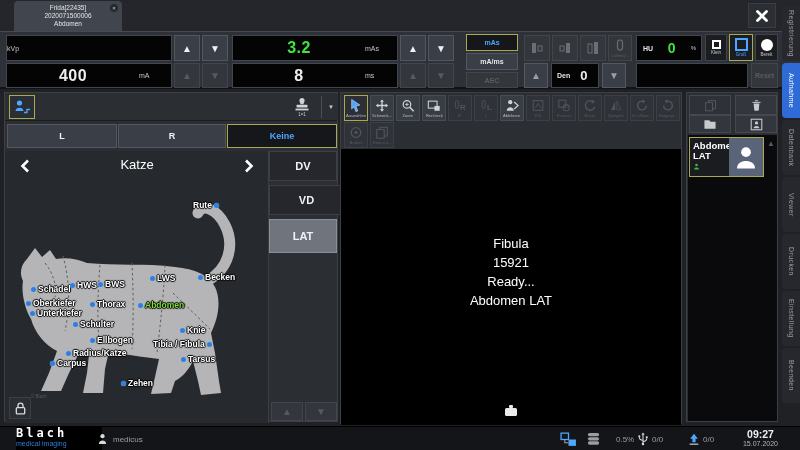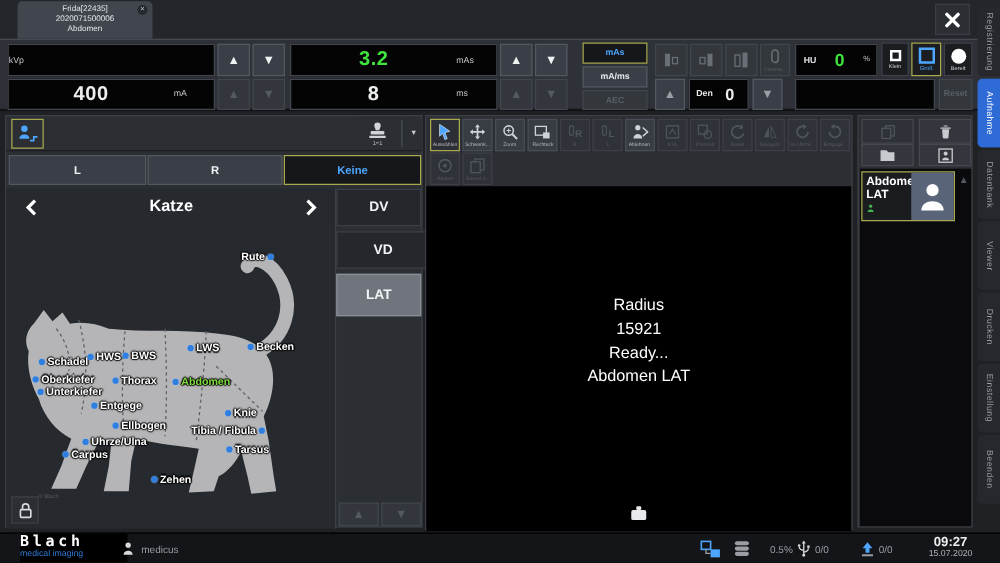--- a/index.html
+++ b/index.html
@@ -28,21 +28,21 @@
 .ybord{border:1px solid #a9a94f !important}
 .sq{display:block}
 
 .panel{background:#2b2e33;border:1px solid #3c4046}
 .minibar{left:0;top:0;width:332px;height:28px;border-bottom:1px solid #1b1d21;position:absolute}
 .iconbtn{display:flex;align-items:center;justify-content:center;background:#2b2e33}
 .sidetab{display:flex;align-items:center;justify-content:center;font-size:9px;font-weight:bold;background:#3a3e46;border:1px solid #53575f;color:#f0f2f4}
 .sidetab.sel{background:#15171b;border:1px solid #a9a94f;color:#4da6ff}
 .catpanel{left:0;top:58px;width:264px;height:272px;background:#26292e;position:absolute;border-right:1px solid #3c4046}
 .chev{background:#26292e;display:flex;align-items:center;justify-content:center}
-.cat-title{font-size:13px;font-weight:bold;color:#fff;text-align:center}
+.cat-title{font-size:13px;font-weight:normal;color:#fff;text-align:center}
 .region{position:absolute;display:flex;align-items:center;gap:2px;transform:translateY(-50%);white-space:nowrap}
 .region .dot{width:5px;height:5px;border-radius:50%;background:#2f7fe0;box-shadow:0 0 1px #9cc4f0}
 .region b{font-size:8.5px;font-weight:bold;color:#fff;text-shadow:0 1px 1px #000,1px 0 1px #000,-1px 0 1px #000,0 -1px 1px #000}
 .region.active b{color:#7edc3c}
 .region.rtl{flex-direction:row-reverse}
 .projbtn{display:flex;align-items:center;justify-content:center;font-size:11px;font-weight:bold;background:#25272c;border:1px solid #3c4046;color:#f0f2f4}
 .projbtn.sel{background:#70747c;border-color:#8a8e96}
 .copyright{position:absolute;font-size:4.5px;color:#565a61}
 
 .tb-btn{position:absolute;width:24px;height:26px;background:#383c43;border:1px solid #484c54;display:flex;flex-direction:column;align-items:center;justify-content:flex-start;padding-top:2px;color:#cfd2d6;overflow:hidden}
@@ -285,29 +285,29 @@
       <span class="region" style="left:25px;top:162px">
           <i class="dot"></i>
           <b>Unterkiefer</b>
         </span>
       <span class="region active" style="left:133px;top:154px">
           <i class="dot"></i>
           <b>Abdomen</b>
         </span>
       <span class="region" style="left:68px;top:173px">
           <i class="dot"></i>
-          <b>Entgege</b>
+          <b>Schulter</b>
         </span>
       <span class="region" style="left:85px;top:189px">
           <i class="dot"></i>
           <b>Ellbogen</b>
         </span>
       <span class="region" style="left:61px;top:202px">
           <i class="dot"></i>
-          <b>Uhrze/Ulna</b>
+          <b>Radius/Katze</b>
         </span>
       <span class="region" style="left:45px;top:212px">
           <i class="dot"></i>
           <b>Carpus</b>
         </span>
       <span class="region" style="left:175px;top:179px">
           <i class="dot"></i>
           <b>Knie</b>
         </span>
       <span class="region rtl" style="left:148px;top:193px">
@@ -450,21 +450,21 @@
     <div class="tb-btn dim" style="left:29px;top:29px">
       <svg width="14" height="15" viewBox="0 0 16 16">
           <rect x="5.5" y="2" width="8.5" height="10" fill="none" stroke="currentColor" stroke-width="1.2"></rect>
           <rect x="2" y="4.5" width="8.5" height="10" fill="#2f3238" stroke="currentColor" stroke-width="1.2"></rect>
         </svg>
       <span class="tb-lbl">Erneut a...</span>
     </div>
 
     <div class="imgarea">
       <div style="transform:translateY(-15px)">
-        <div class="ovl">Radius</div>
+        <div class="ovl">Fibula</div>
         <div class="ovl">15921</div>
         <div class="ovl">Ready...</div>
         <div class="ovl">Abdomen LAT</div>
       </div>
       <svg class="abs" style="left:162px;bottom:6px" width="16" height="16" viewBox="0 0 16 16">
         <rect x="2" y="5" width="12" height="8" rx="1.5" fill="#e8eaec"></rect>
         <rect x="6" y="2" width="4" height="3" rx="1" fill="#e8eaec"></rect>
       </svg>
     </div>
   </div>

